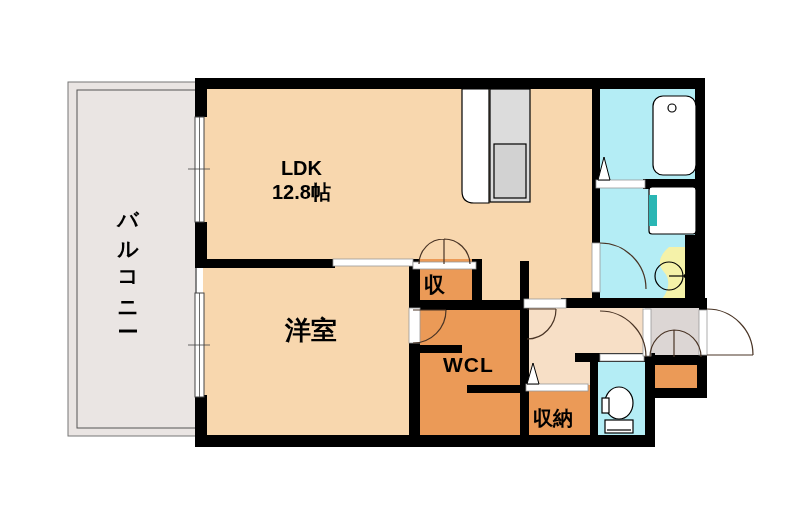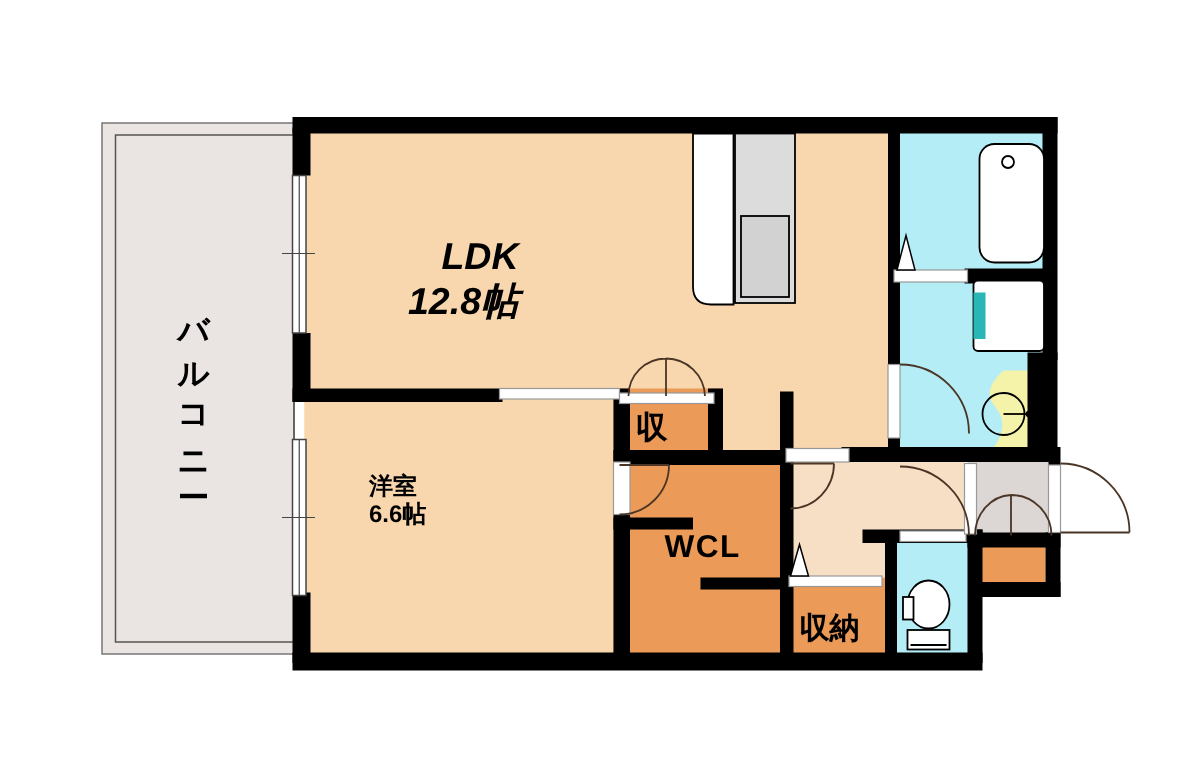--- a/index.html
+++ b/index.html
@@ -25,22 +25,22 @@
   .fixline{stroke:#000;stroke-width:1.2;fill:none;}
   .kunit{fill:var(--kitchen-unit);stroke:#000;stroke-width:1.2;}
   .kinner{fill:var(--kitchen-inner);stroke:#000;stroke-width:1.2;}
   .tap{fill:var(--tap);}
   .arc{fill:none;stroke:var(--line);stroke-width:1.2;}
   .tri{fill:#fff;stroke:#000;stroke-width:1;}
   
   .lbl{position:absolute;color:#000;font-weight:bold;white-space:nowrap;}
   .lbl-balcony{left:112px;top:196px;width:30px;font-size:21px;
     writing-mode:vertical-rl;text-orientation:upright;letter-spacing:7px;}
-  .lbl-ldk{left:272px;top:156px;font-size:25px;line-height:1.2;text-align:right;font-style:italic;}
-  .lbl-yoshitsu{left:246px;top:315px;width:162px;font-size:16px;line-height:1.2;text-align:left;}
+  .lbl-ldk{left:272px;top:156px;font-size:20px;line-height:1.2;text-align:center;}
+  .lbl-yoshitsu{left:230px;top:315px;width:162px;font-size:26px;line-height:1.2;text-align:center;}
   .lbl-shu{left:424px;top:271px;font-size:21px;}
   .lbl-wcl{left:443px;top:353px;font-size:21px;letter-spacing:1px;text-align:right;}
   .lbl-shuno{left:533px;top:405px;font-size:20px;}
 </style>
 </head>
 <body>
 
 <div class="canvas">
 <svg width="800" height="521" viewBox="0 0 800 521">
 
@@ -156,18 +156,17 @@
   <path class="tri" d="M527,384 L539,384 L533,363 Z"></path>
 </svg>
 
   <div class="lbl lbl-balcony">バルコニー</div>
   <div class="lbl lbl-ldk">
     <div>LDK</div>
     <div>12.8帖</div>
   </div>
   <div class="lbl lbl-yoshitsu">
     <div>洋室</div>
-    <div>6.6帖</div>
   </div>
   <div class="lbl lbl-shu">収</div>
   <div class="lbl lbl-wcl">WCL</div>
   <div class="lbl lbl-shuno">収納</div>
 </div>
 
 </body></html>

